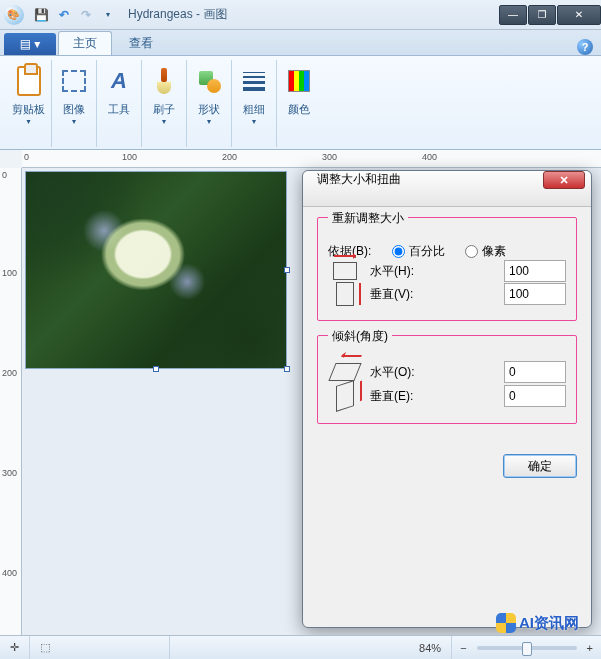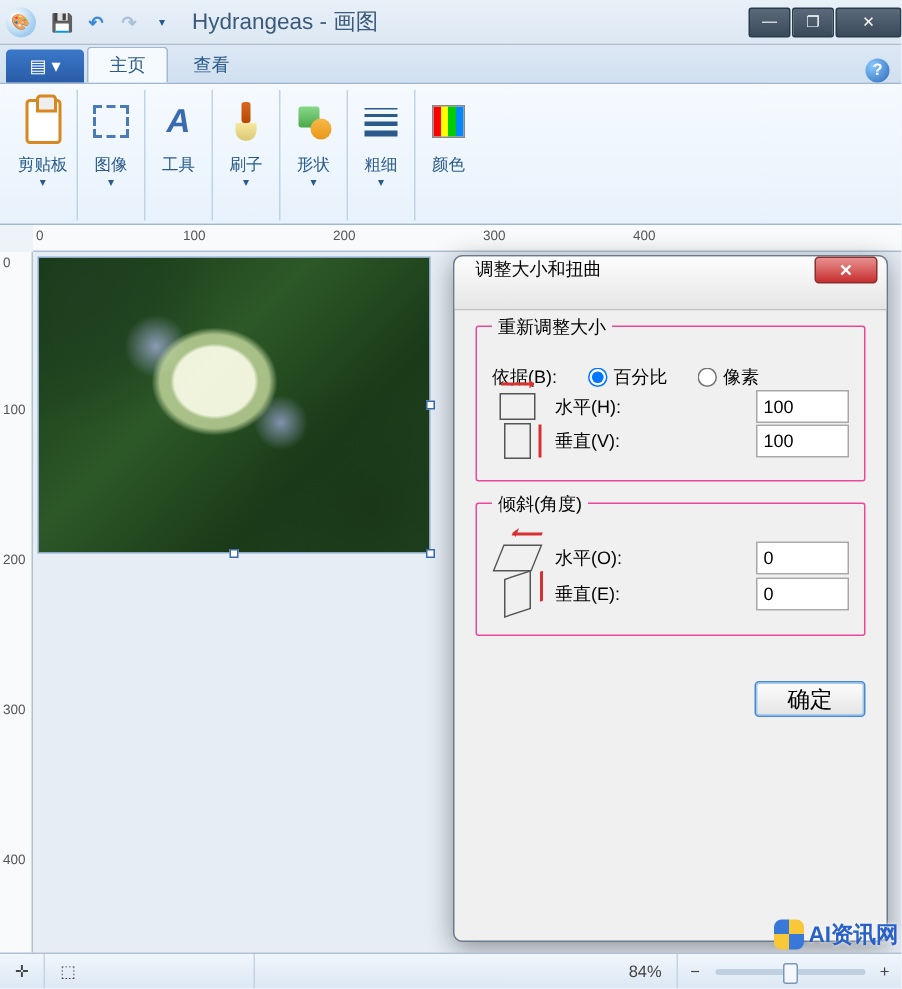--- a/index.html
+++ b/index.html
@@ -3,21 +3,21 @@
 <meta charset="utf-8">
 <style>
 * { margin: 0; padding: 0; box-sizing: border-box; font-family: "Microsoft YaHei", "Segoe UI", Tahoma, sans-serif; }
 body { width: 601px; height: 659px; background: #fff; position: relative; overflow: hidden; }
 
 
 .titlebar { height: 30px; background: linear-gradient(#e8f0f8,#dde8f4); display:flex; align-items:center; border-bottom:1px solid #b0c0d0; }
 .titlebar .app-icon { width:20px; height:20px; margin:0 4px; border-radius:50%; background:radial-gradient(circle at 30% 30%,#fff,#7bb8e8); display:flex; align-items:center; justify-content:center; font-size:10px; }
 .titlebar .qat { display:flex; gap:2px; margin-left:4px; }
 .qat-btn { width:20px; height:20px; display:flex; align-items:center; justify-content:center; font-size:12px; color:#2a5a8a; }
-.titlebar .title { margin-left:10px; font-size:15px; color:#3a5a7a; }
+.titlebar .title { margin-left:10px; font-size:12px; color:#3a5a7a; }
 .titlebar .spacer { flex:1; }
 .win-btns { display:flex; }
 .win-btn { width:28px; height:20px; background:linear-gradient(#5a6a7a,#3a4a5a); margin-left:1px; display:flex; align-items:center; justify-content:center; color:#fff; font-size:10px; border:1px solid #2a3a4a; border-radius:2px; }
 .win-btn.close { width:44px; }
 
 
 .ribbon-tabs { height:26px; background:linear-gradient(#dde8f4,#d0e0f0); display:flex; align-items:flex-end; padding-left:4px; border-bottom:1px solid #a0b8d0; }
 .file-tab { width:52px; height:22px; background:linear-gradient(#3a78c8,#2a5ca8); color:#fff; font-size:12px; display:flex; align-items:center; justify-content:center; border-radius:3px 3px 0 0; gap:3px; }
 .tab { padding:3px 14px; font-size:12px; color:#2a5a8a; border:1px solid transparent; border-bottom:none; margin-left:2px; }
 .tab.active { background:#f5faff; border-color:#a0b8d0; border-radius:3px 3px 0 0; }
@@ -84,30 +84,30 @@
 .skew-h:before{content:"";position:absolute;top:-9px;left:2px;right:2px;height:2px;background:#d83030;}
 .skew-h:after{content:"";position:absolute;top:-12px;left:-1px;border:3px solid transparent;border-right-color:#d83030;}
 .skew-v { width:18px; height:26px; border:1px solid #555; transform:skewY(-18deg); position:relative; }
 .skew-v:before{content:"";position:absolute;right:-9px;top:2px;bottom:2px;width:2px;background:#d83030;}
 .resz-h { width:24px; height:18px; border:1px solid #555; position:relative; }
 .resz-h:before{content:"";position:absolute;top:-8px;left:0;right:0;height:2px;background:#d83030;}
 .resz-h:after{content:"";position:absolute;top:-10px;right:-3px;border:3px solid transparent;border-left-color:#d83030;}
 .resz-v { width:18px; height:24px; border:1px solid #555; position:relative; }
 .resz-v:before{content:"";position:absolute;right:-8px;top:0;bottom:0;width:2px;background:#d83030;}
 .dlg-btns { display:flex; justify-content:flex-end; gap:10px; padding:6px 14px 12px; }
-.dlg-btn { width:74px; height:24px; border:1px solid #8a8a8a; background:linear-gradient(#fdfdfd,#e4e4e4); font-size:15px; border-radius:3px; }
+.dlg-btn { width:74px; height:24px; border:1px solid #8a8a8a; background:linear-gradient(#fdfdfd,#e4e4e4); font-size:12px; border-radius:3px; }
 .dlg-btn.default { border:1px solid #4a8aca; box-shadow:0 0 0 1px #9ecaf4 inset; }
 
 
 .statusbar { position:absolute; bottom:0; left:0; right:0; height:24px; background:linear-gradient(#f0f6fc,#dce8f4); border-top:1px solid #b0c0d0; display:flex; align-items:center; font-size:11px; color:#444; }
 .statusbar .cell { padding:0 10px; border-right:1px solid #c4d4e4; height:100%; display:flex; align-items:center; gap:4px; }
 .statusbar .spacer{flex:1;}
 .zoom-slider { width:100px; height:4px; background:#c0d0e0; position:relative; border-radius:2px; margin:0 6px; }
 .zoom-slider:before{content:"";position:absolute;left:50%;top:-4px;width:8px;height:12px;background:#f4f8fc;border:1px solid #7a98b8;border-radius:2px;transform:translateX(-50%);}
-.watermark { position:absolute; right:2px; bottom:26px; font-size:15px; font-weight:bold; color:#2860c8; text-shadow:0 0 3px #fff; display:flex; align-items:center; gap:3px; pointer-events:none; }
+.watermark { position:absolute; right:22px; bottom:26px; font-size:15px; font-weight:bold; color:#2860c8; text-shadow:0 0 3px #fff; display:flex; align-items:center; gap:3px; pointer-events:none; }
 .watermark .logo{width:20px;height:20px;background:conic-gradient(#f8c838 0 90deg,#3878d8 90deg 180deg,#f8c838 180deg 270deg,#3878d8 270deg);border-radius:5px;}
 </style>
 </head>
 <body>
 
 <div class="titlebar">
   <div class="app-icon">🎨</div>
   <div class="qat">
     <div class="qat-btn">💾</div>
     <div class="qat-btn" style="color:#3a88d8;font-weight:bold;">↶</div>

